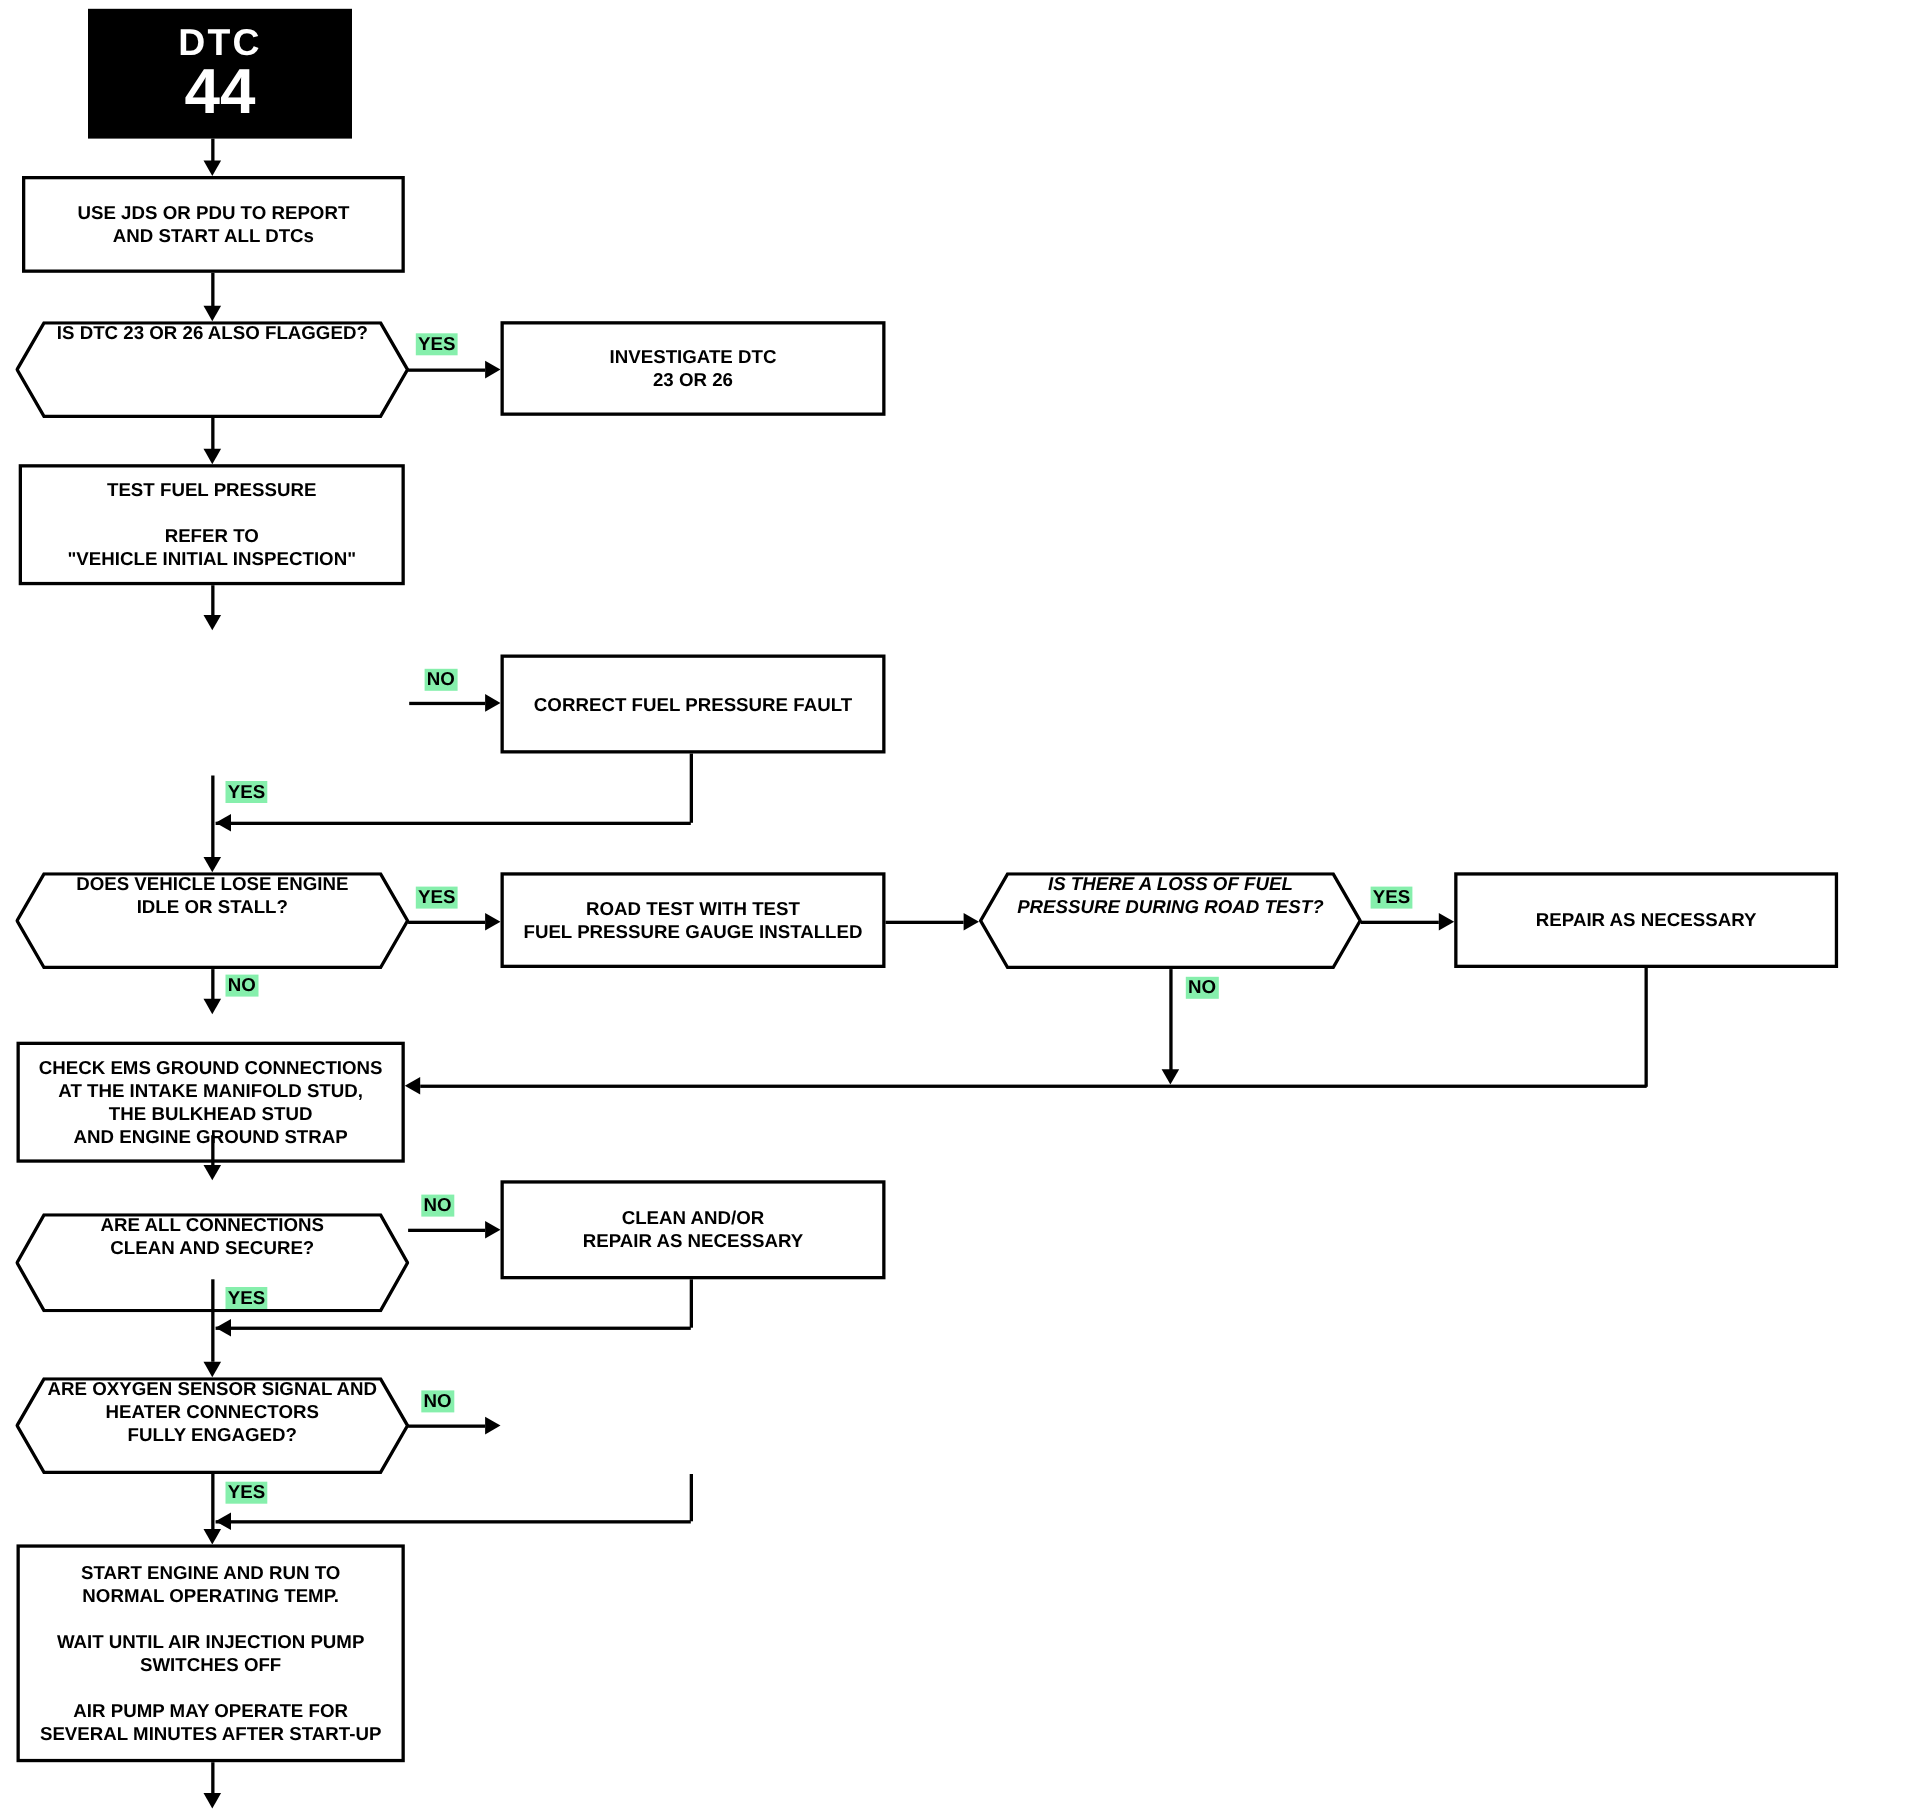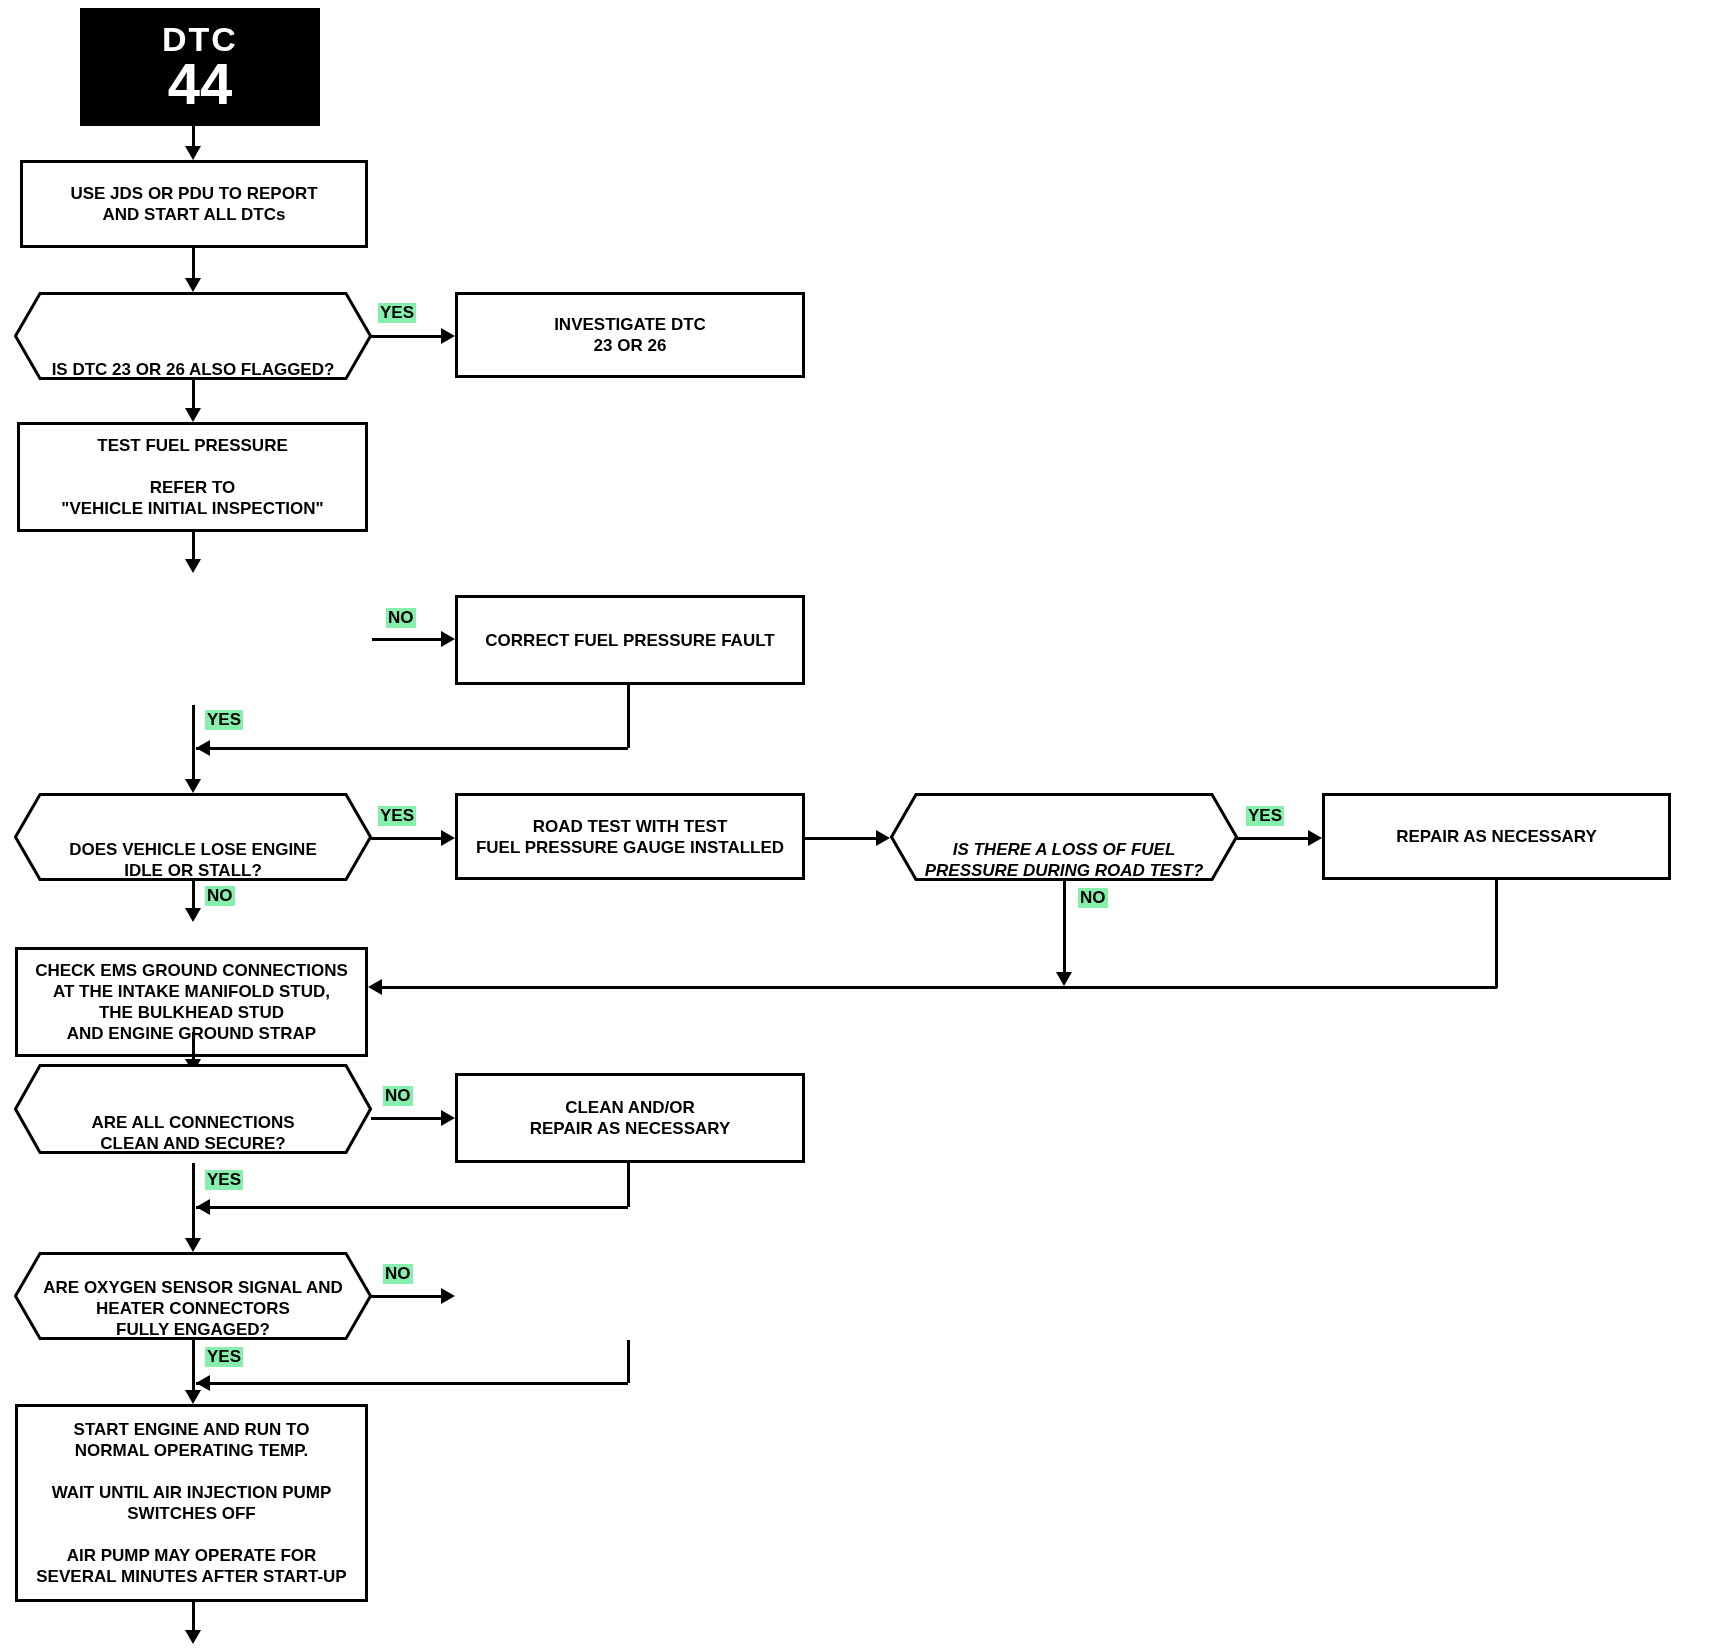--- a/index.html
+++ b/index.html
@@ -21,21 +21,21 @@
     display:flex; flex-direction:column; align-items:center; justify-content:center;
     text-align:center;
   }
   .ln { font-size:17px; font-weight:700; line-height:21px; min-height:21px; white-space:pre; }
   
   .hex { position:absolute; }
   .hex svg { position:absolute; left:0; top:0; }
   .hex polygon { fill:#fff; stroke:#000; stroke-width:3; }
   .hex .txt {
     position:absolute; left:0; top:0; right:0; bottom:0;
-    display:flex; flex-direction:column; align-items:center; justify-content:flex-end;
+    display:flex; flex-direction:column; align-items:center; justify-content:flex-start;
     text-align:center;
   }
   
   .v { position:absolute; width:3px; background:#000; }
   .h { position:absolute; height:3px; background:#000; }
   
   .ah-d { position:absolute; width:0; height:0;
           border-left:8px solid transparent; border-right:8px solid transparent;
           border-top:14px solid #000; }
   .ah-r { position:absolute; width:0; height:0;
@@ -170,21 +170,21 @@
   <div class="box" style="left:15px; top:922px; width:353px; height:110px;margin-top:25px;">
     <div class="ln">CHECK EMS GROUND CONNECTIONS</div>
     <div class="ln">AT THE INTAKE MANIFOLD STUD,</div>
     <div class="ln">THE BULKHEAD STUD</div>
     <div class="ln">AND ENGINE GROUND STRAP</div>
   </div>
 
   <div class="v" style="left:191.5px; top:1032px; height:28px;"></div>
   <div class="ah-d" style="left:185px; top:1059px;"></div>
 
-  <div class="hex" style="left:14px; top:1064px; width:358px; height:90px;">
+  <div class="hex" style="left:14px; top:1103px; width:358px; height:90px;">
     <svg width="358" height="90">
       <polygon points="26,1.5 332,1.5 356.5,45 332,88.5 26,88.5 1.5,45"></polygon>
     </svg>
     <div class="txt">
       <div class="ln">ARE ALL CONNECTIONS</div>
       <div class="ln">CLEAN AND SECURE?</div>
     </div>
   </div>
 
   <div class="lbl" style="left:383px; top:1086px;">NO</div>

